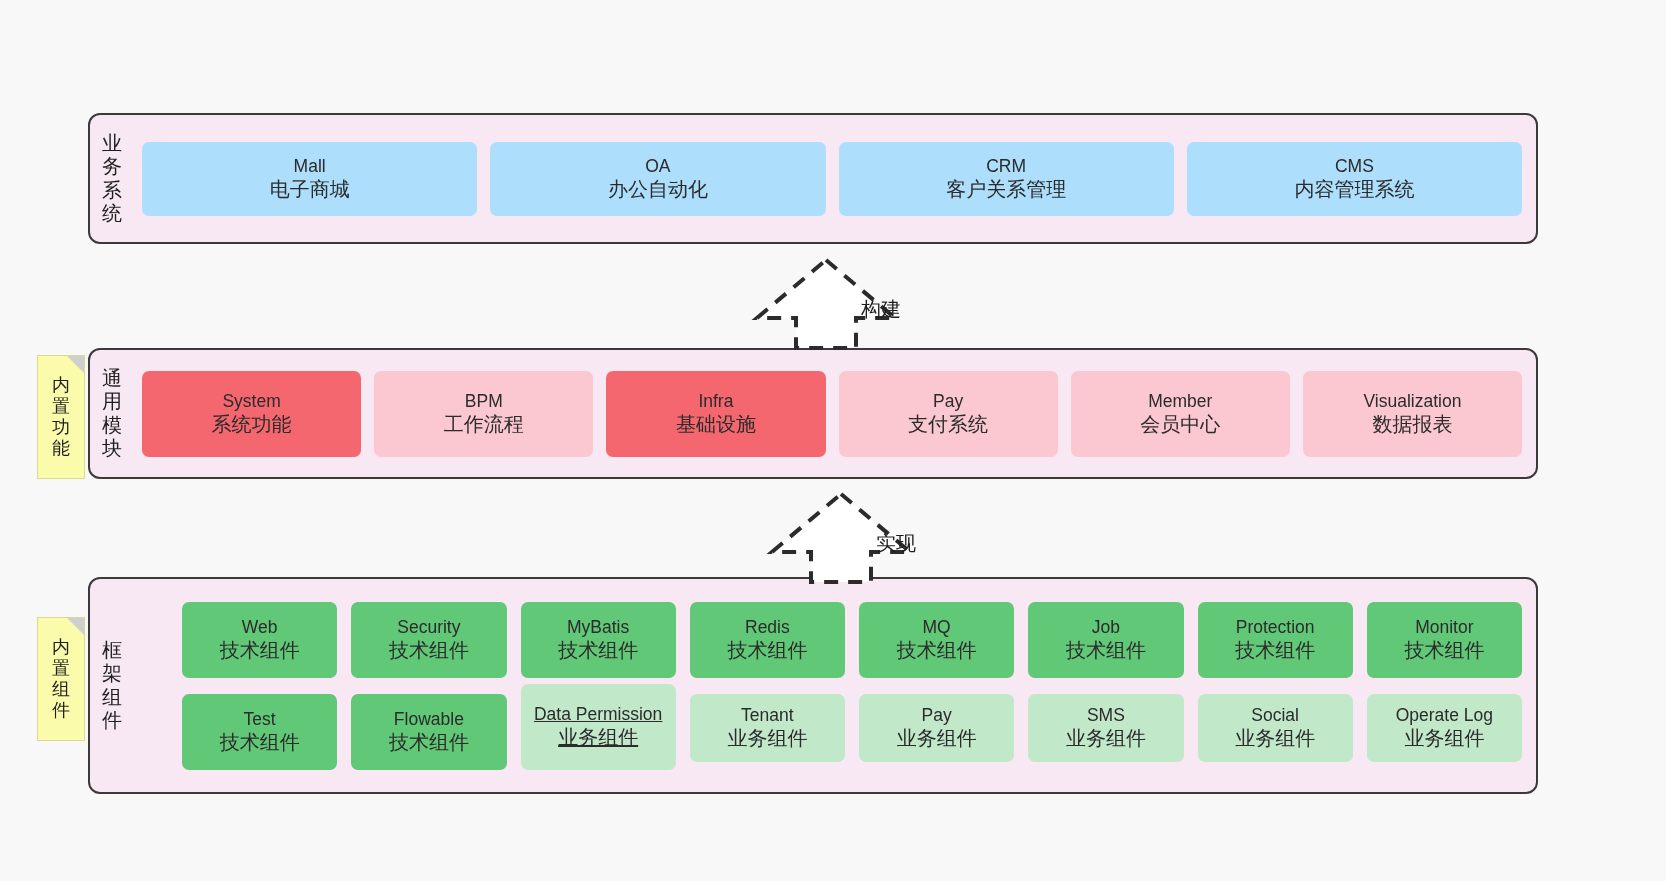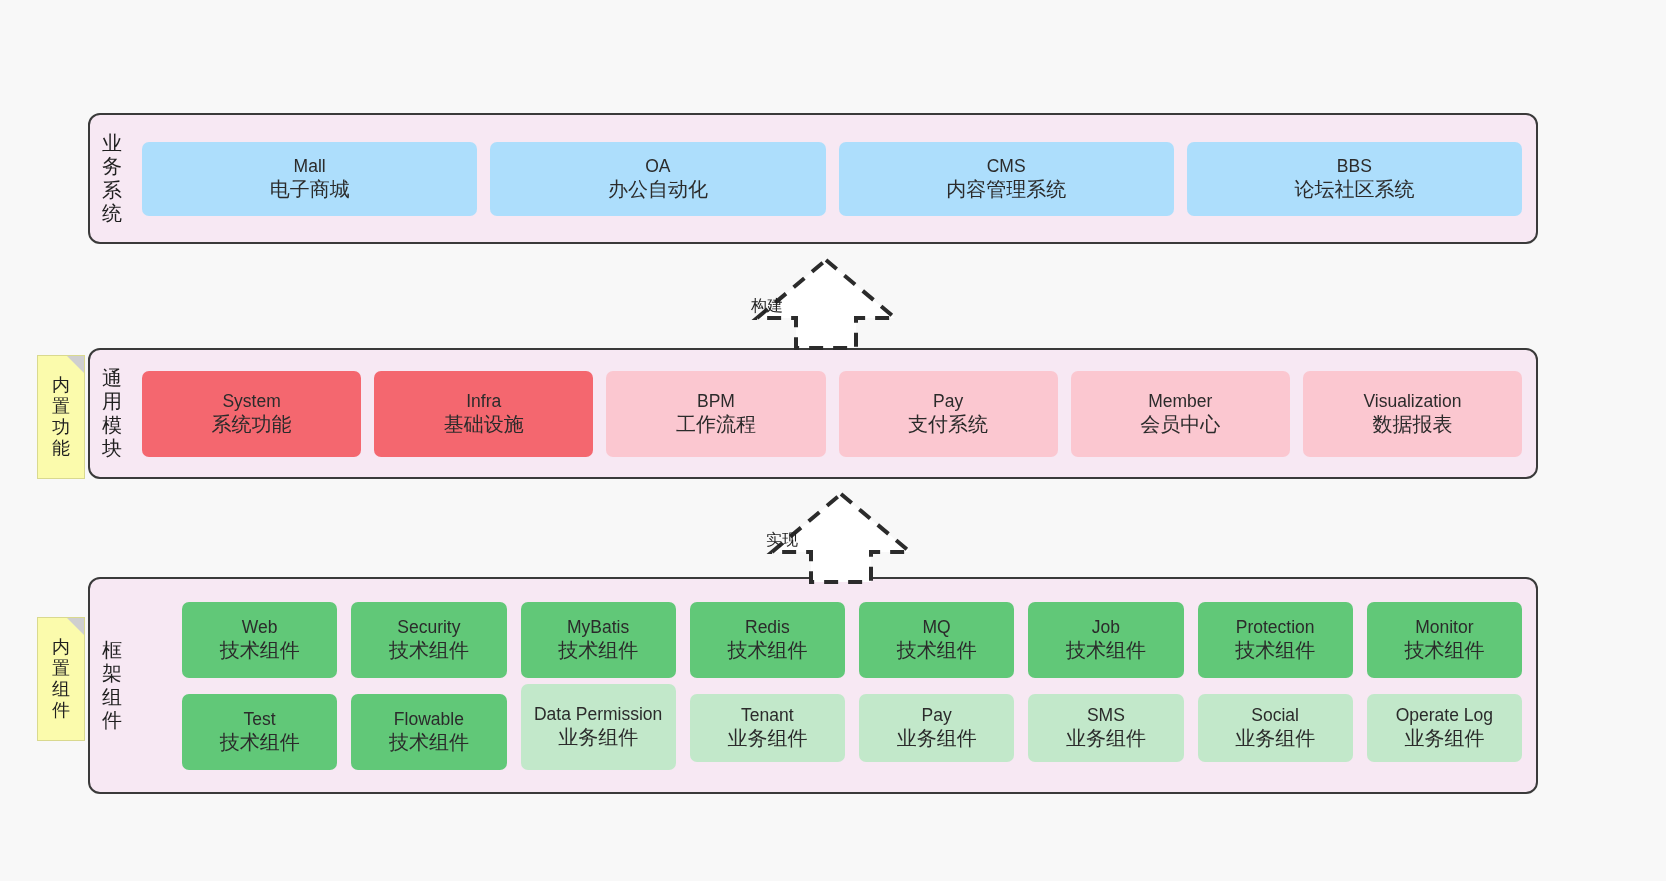--- a/index.html
+++ b/index.html
@@ -86,21 +86,21 @@
     user-select: none;
   }
   .node .en { font-size: 17.5px; }
   .node .cn { font-size: 20px; }
 
   .node.blue       { background: #addefc; height: 74px; }
   .node.red        { background: #f4676f; height: 86px; }
   .node.pinklite   { background: #fbc7d0; height: 86px; }
   .node.green      { background: #61c878; height: 76px; }
   .node.greenlite  { background: #c2e8ca; height: 68px; }
-  .node.tall       { height: 86px; }
+  .node.tall       { height: 86px; text-decoration: underline; }
 
   
   .note {
     position: absolute;
     width: 48px;
     background: #fbfbac;
     border: 1px solid #d9d98f;
     color: #1f1f1f;
     font-size: 18px;
     line-height: 1.17;
@@ -125,22 +125,22 @@
     position: absolute;
     width: 150px;
     height: 92px;
     z-index: 2;
   }
   .uparrow svg { display: block; overflow: visible; }
   .uparrow .alabel {
     position: absolute;
     left: 0; right: 0;
     top: 40px;
-    text-align: left;
-    font-size: 16px;
+    text-align: right;
+    font-size: 20px;
     color: #1f1f1f;
     user-select: none;
     pointer-events: none;
   }
 </style>
 </head>
 <body>
 
 <div id="canvas">
 
@@ -156,26 +156,26 @@
     <div class="boxes">
       <div class="node blue">
         <div class="en">Mall</div>
         <div class="cn">电子商城</div>
       </div>
       <div class="node blue">
         <div class="en">OA</div>
         <div class="cn">办公自动化</div>
       </div>
       <div class="node blue">
+        <div class="en">CRM</div>
+        <div class="cn">客户关系管理</div>
+      </div>
+      <div class="node blue">
         <div class="en">CMS</div>
         <div class="cn">内容管理系统</div>
-      </div>
-      <div class="node blue">
-        <div class="en">BBS</div>
-        <div class="cn">论坛社区系统</div>
       </div>
     </div>
   </div>
 
   <div class="uparrow" id="arrow-build" style="left:751px; top:256px;">
     <svg width="150" height="92" viewBox="0 0 150 92" aria-hidden="true">
       <path d="M 75 4 L 144 62 L 105 62 L 105 92 L 45 92 L 45 62 L 6 62 Z" fill="#ffffff" stroke="#2b2b2b" stroke-width="4" stroke-dasharray="14,10" stroke-linejoin="miter"></path>
     </svg>
     <div class="alabel">构建</div>
   </div>
@@ -195,27 +195,27 @@
       <span>用</span>
       <span>模</span>
       <span>块</span>
     </div>
 
     <div class="boxes">
       <div class="node red">
         <div class="en">System</div>
         <div class="cn">系统功能</div>
       </div>
+      <div class="node pinklite">
+        <div class="en">BPM</div>
+        <div class="cn">工作流程</div>
+      </div>
       <div class="node red">
         <div class="en">Infra</div>
         <div class="cn">基础设施</div>
-      </div>
-      <div class="node pinklite">
-        <div class="en">BPM</div>
-        <div class="cn">工作流程</div>
       </div>
       <div class="node pinklite">
         <div class="en">Pay</div>
         <div class="cn">支付系统</div>
       </div>
       <div class="node pinklite">
         <div class="en">Member</div>
         <div class="cn">会员中心</div>
       </div>
       <div class="node pinklite">

